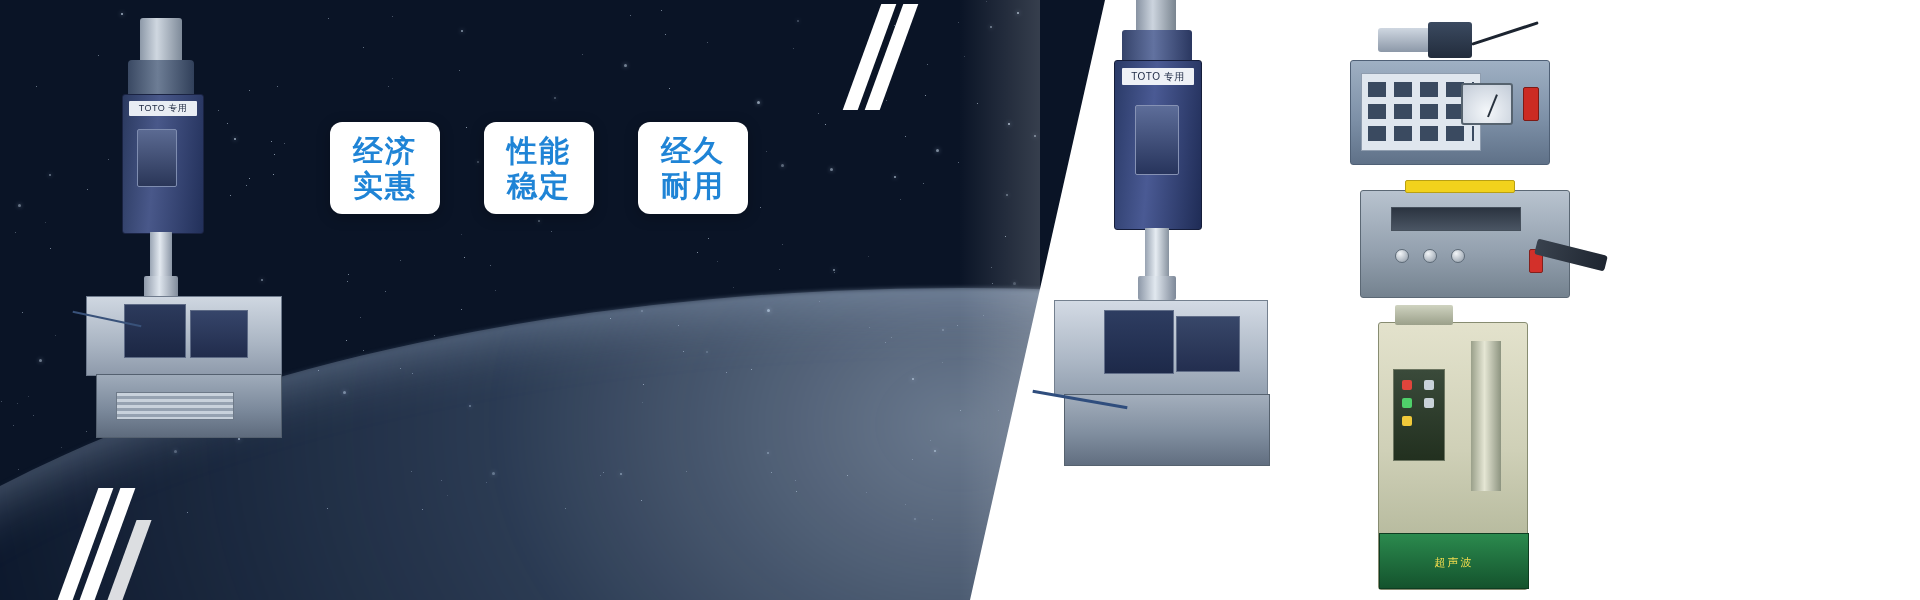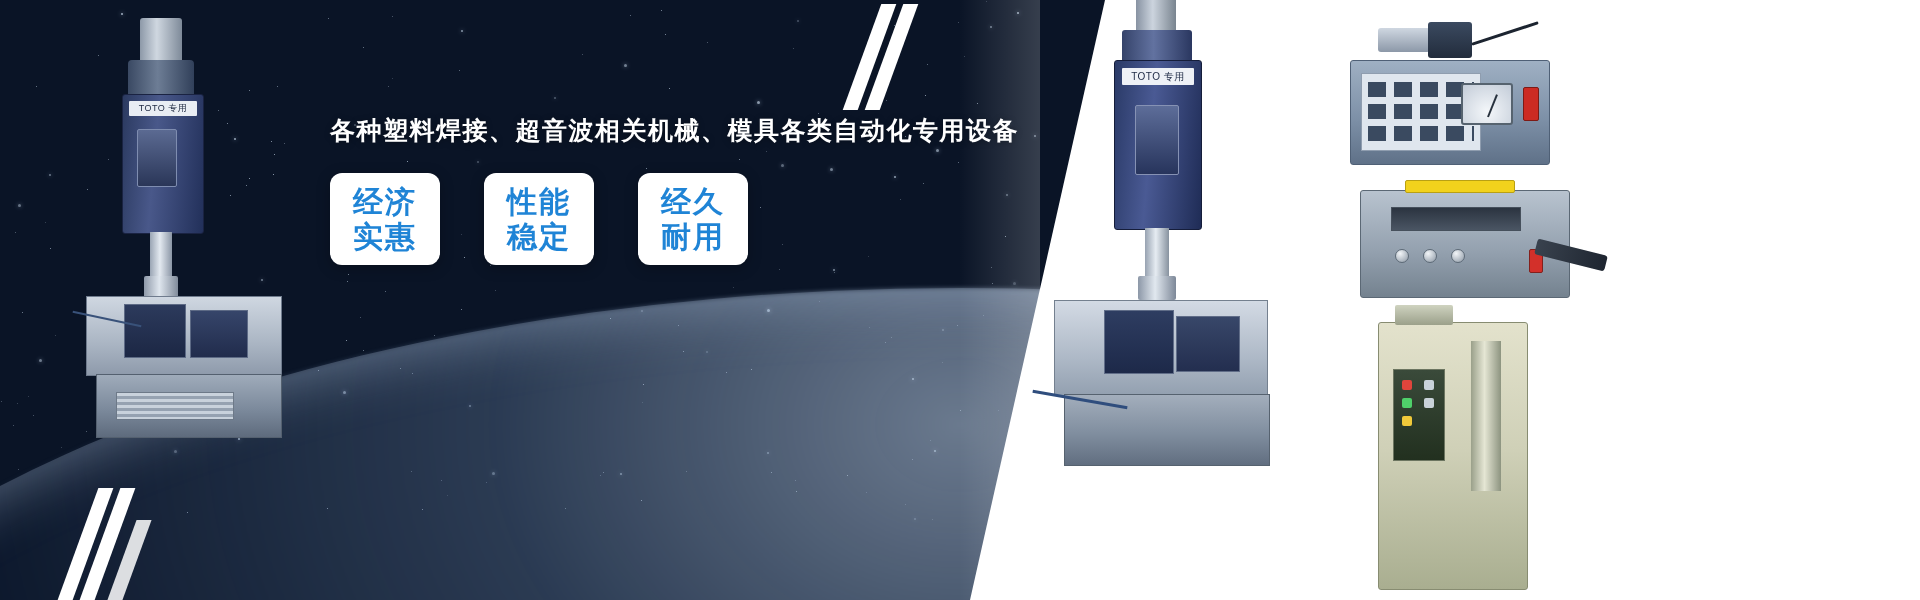--- a/index.html
+++ b/index.html
@@ -483,21 +483,20 @@
     <div class="lm-horn"></div>
     <div class="lm-frame"></div>
     <div class="lm-inner"></div>
     <div class="lm-inner2"></div>
     <div class="lm-base"></div>
     <div class="lm-vent"></div>
     <div class="lm-wire"></div>
   </div>
 
   <div class="text-block">
-    <div class="subtitle">各种塑料焊接、超音波相关机械、模具各类自动化专用设备</div>
 
     <div class="badges">
       <div class="badge">
         <span>经济</span>
         <span>实惠</span>
       </div>
       <div class="badge">
         <span>性能</span>
         <span>稳定</span>
       </div>
@@ -555,15 +554,18 @@
   <div class="rp tall">
     <div class="tall-top"></div>
     <div class="tall-col"></div>
     <div class="tall-panel">
       <div class="tall-led" style="left:8px; top:10px; background:#e0453c"></div>
       <div class="tall-led" style="left:8px; top:28px; background:#4fd06a"></div>
       <div class="tall-led" style="left:8px; top:46px; background:#f0c93a"></div>
       <div class="tall-led" style="left:30px; top:10px; background:#c9d2d9"></div>
       <div class="tall-led" style="left:30px; top:28px; background:#c9d2d9"></div>
     </div>
+    <div class="tall-green">
+      <div class="tall-text">超声波</div>
+    </div>
   </div>
 
 </div>
 
 </body></html>

